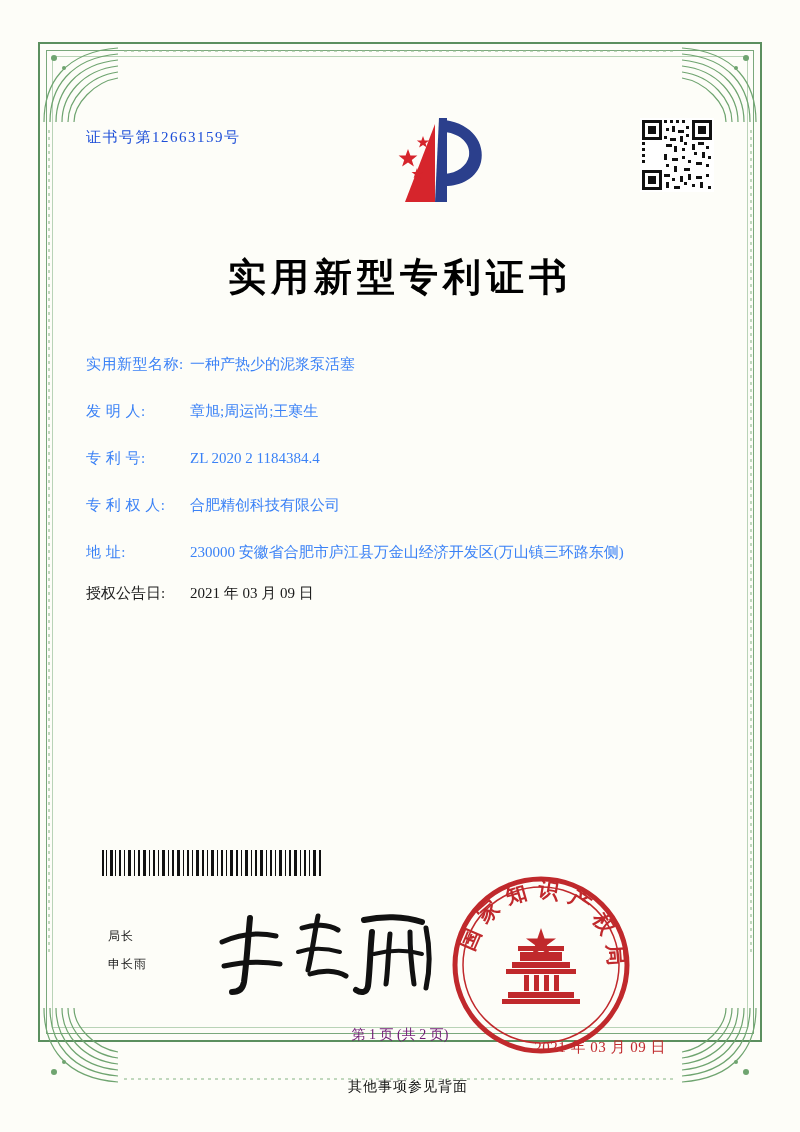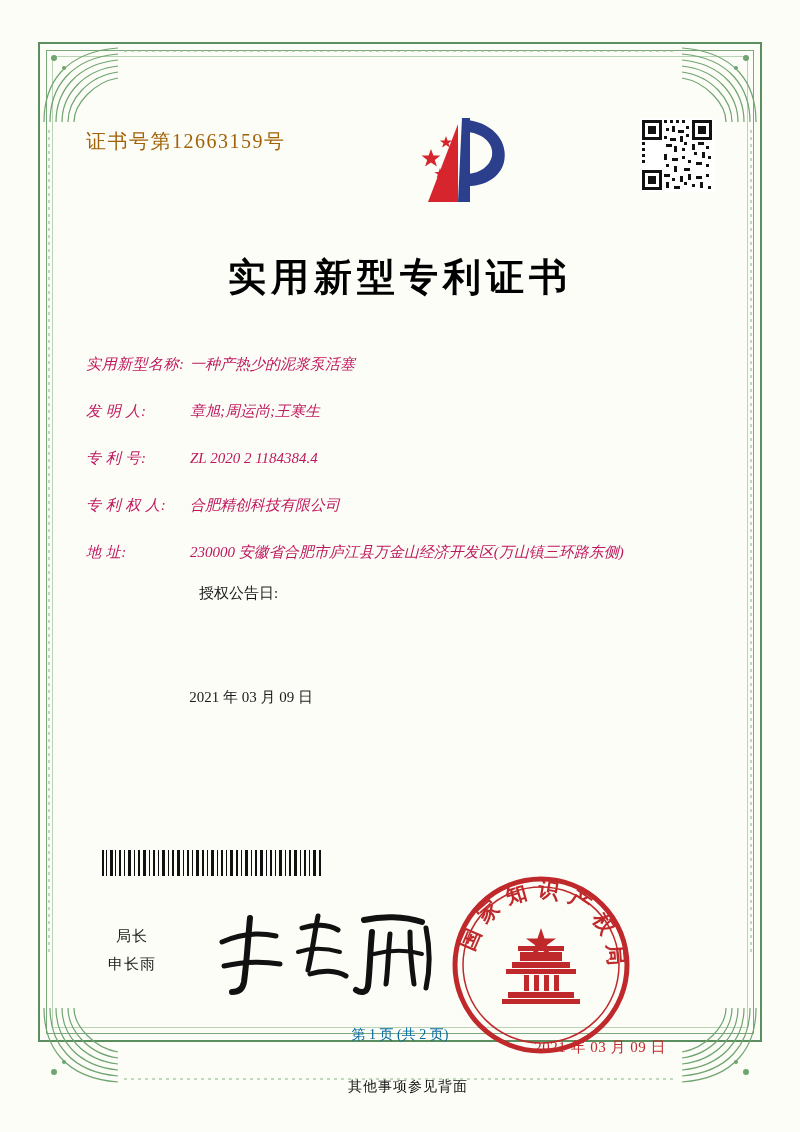--- a/index.html
+++ b/index.html
@@ -78,23 +78,23 @@
     width: 628px;
   }
 
   .topbar {
     display: flex;
     align-items: flex-start;
     justify-content: space-between;
     height: 104px;
   }
   .cert-no {
-    font-size: 20px;
+    font-size: 15px;
     letter-spacing: 1.5px;
-    color: #a16207;
+    color: #1d4ed8;
     padding-top: 18px;
     white-space: nowrap;
     font-family: Liberation Serif, serif;
   }
 
   
   .emblem { position: relative; width: 120px; height: 100px; margin-left: -6px; }
 
   
   .qr { width: 74px; height: 74px; margin-top: 8px; }
@@ -109,34 +109,33 @@
     color: #000;
   }
 
   .fields { margin-top: 46px; }
   .row {
     display: flex;
     align-items: baseline;
     font-size: 15px;
     line-height: 30px;
     margin-bottom: 17px;
-    color: #be185d;
-    font-style: italic;
+    color: #3b82f6;
   }
   .label {
     width: 104px;
     flex: 0 0 104px;
     letter-spacing: 0.5px;
     white-space: nowrap;
   }
   .value { flex: 1; }
   .value.addr { line-height: 27px; }
 
   .row-two { display: flex; font-size: 15px; margin-bottom: 6px; }
-  .row-two .seg { display: flex; align-items: center; flex-direction: column; }
+  .row-two .seg { display: flex; align-items: center; }
   .row-two .seg.first { width: 330px; flex: 0 0 330px; }
   .row-two .lbl { white-space: nowrap; }
   .row-two .lbl.w { width: 104px; flex: 0 0 104px; }
 
   .para {
     font-size: 14.5px;
     line-height: 27px;
     text-indent: 2em;
     margin-top: 14px;
     text-align: justify;
@@ -145,38 +144,38 @@
   .para.second { margin-top: 2px; }
 
   
   .bottom { position: absolute; left: 86px; top: 850px; width: 628px; height: 180px; }
 
   .barcode { height: 26px; width: 220px; margin-left: 16px; }
 
   .sign-area { position: relative; margin-top: 34px; height: 120px; }
   .director {
     position: absolute; left: 22px; top: 12px;
-    font-size: 15px; line-height: 28px; letter-spacing: 1px; text-align: center;
+    font-size: 12px; line-height: 28px; letter-spacing: 1px;
   }
   .signature {
     position: absolute; left: 128px; top: -2px;
     width: 230px; height: 92px;
   }
   .seal {
     position: absolute; right: 78px; top: -40px;
     width: 190px; height: 190px;
   }
   .seal-date {
     position: absolute; right: 48px; top: 128px;
     font-size: 15px; color: #c0292c; letter-spacing: 0.5px;
   }
 
   .page-no {
     position: absolute; left: 0; top: 1026px; width: 800px;
-    text-align: center; font-size: 14px; color: #0369a1;
+    text-align: center; font-size: 14px; color: #701a75;
   }
   .footnote {
     position: absolute; left: 8px; top: 1078px; width: 800px;
     text-align: center; font-size: 14px; color: #111; letter-spacing: 1px;
   }
 </style>
 </head>
 <body>
 
 <div class="page">

